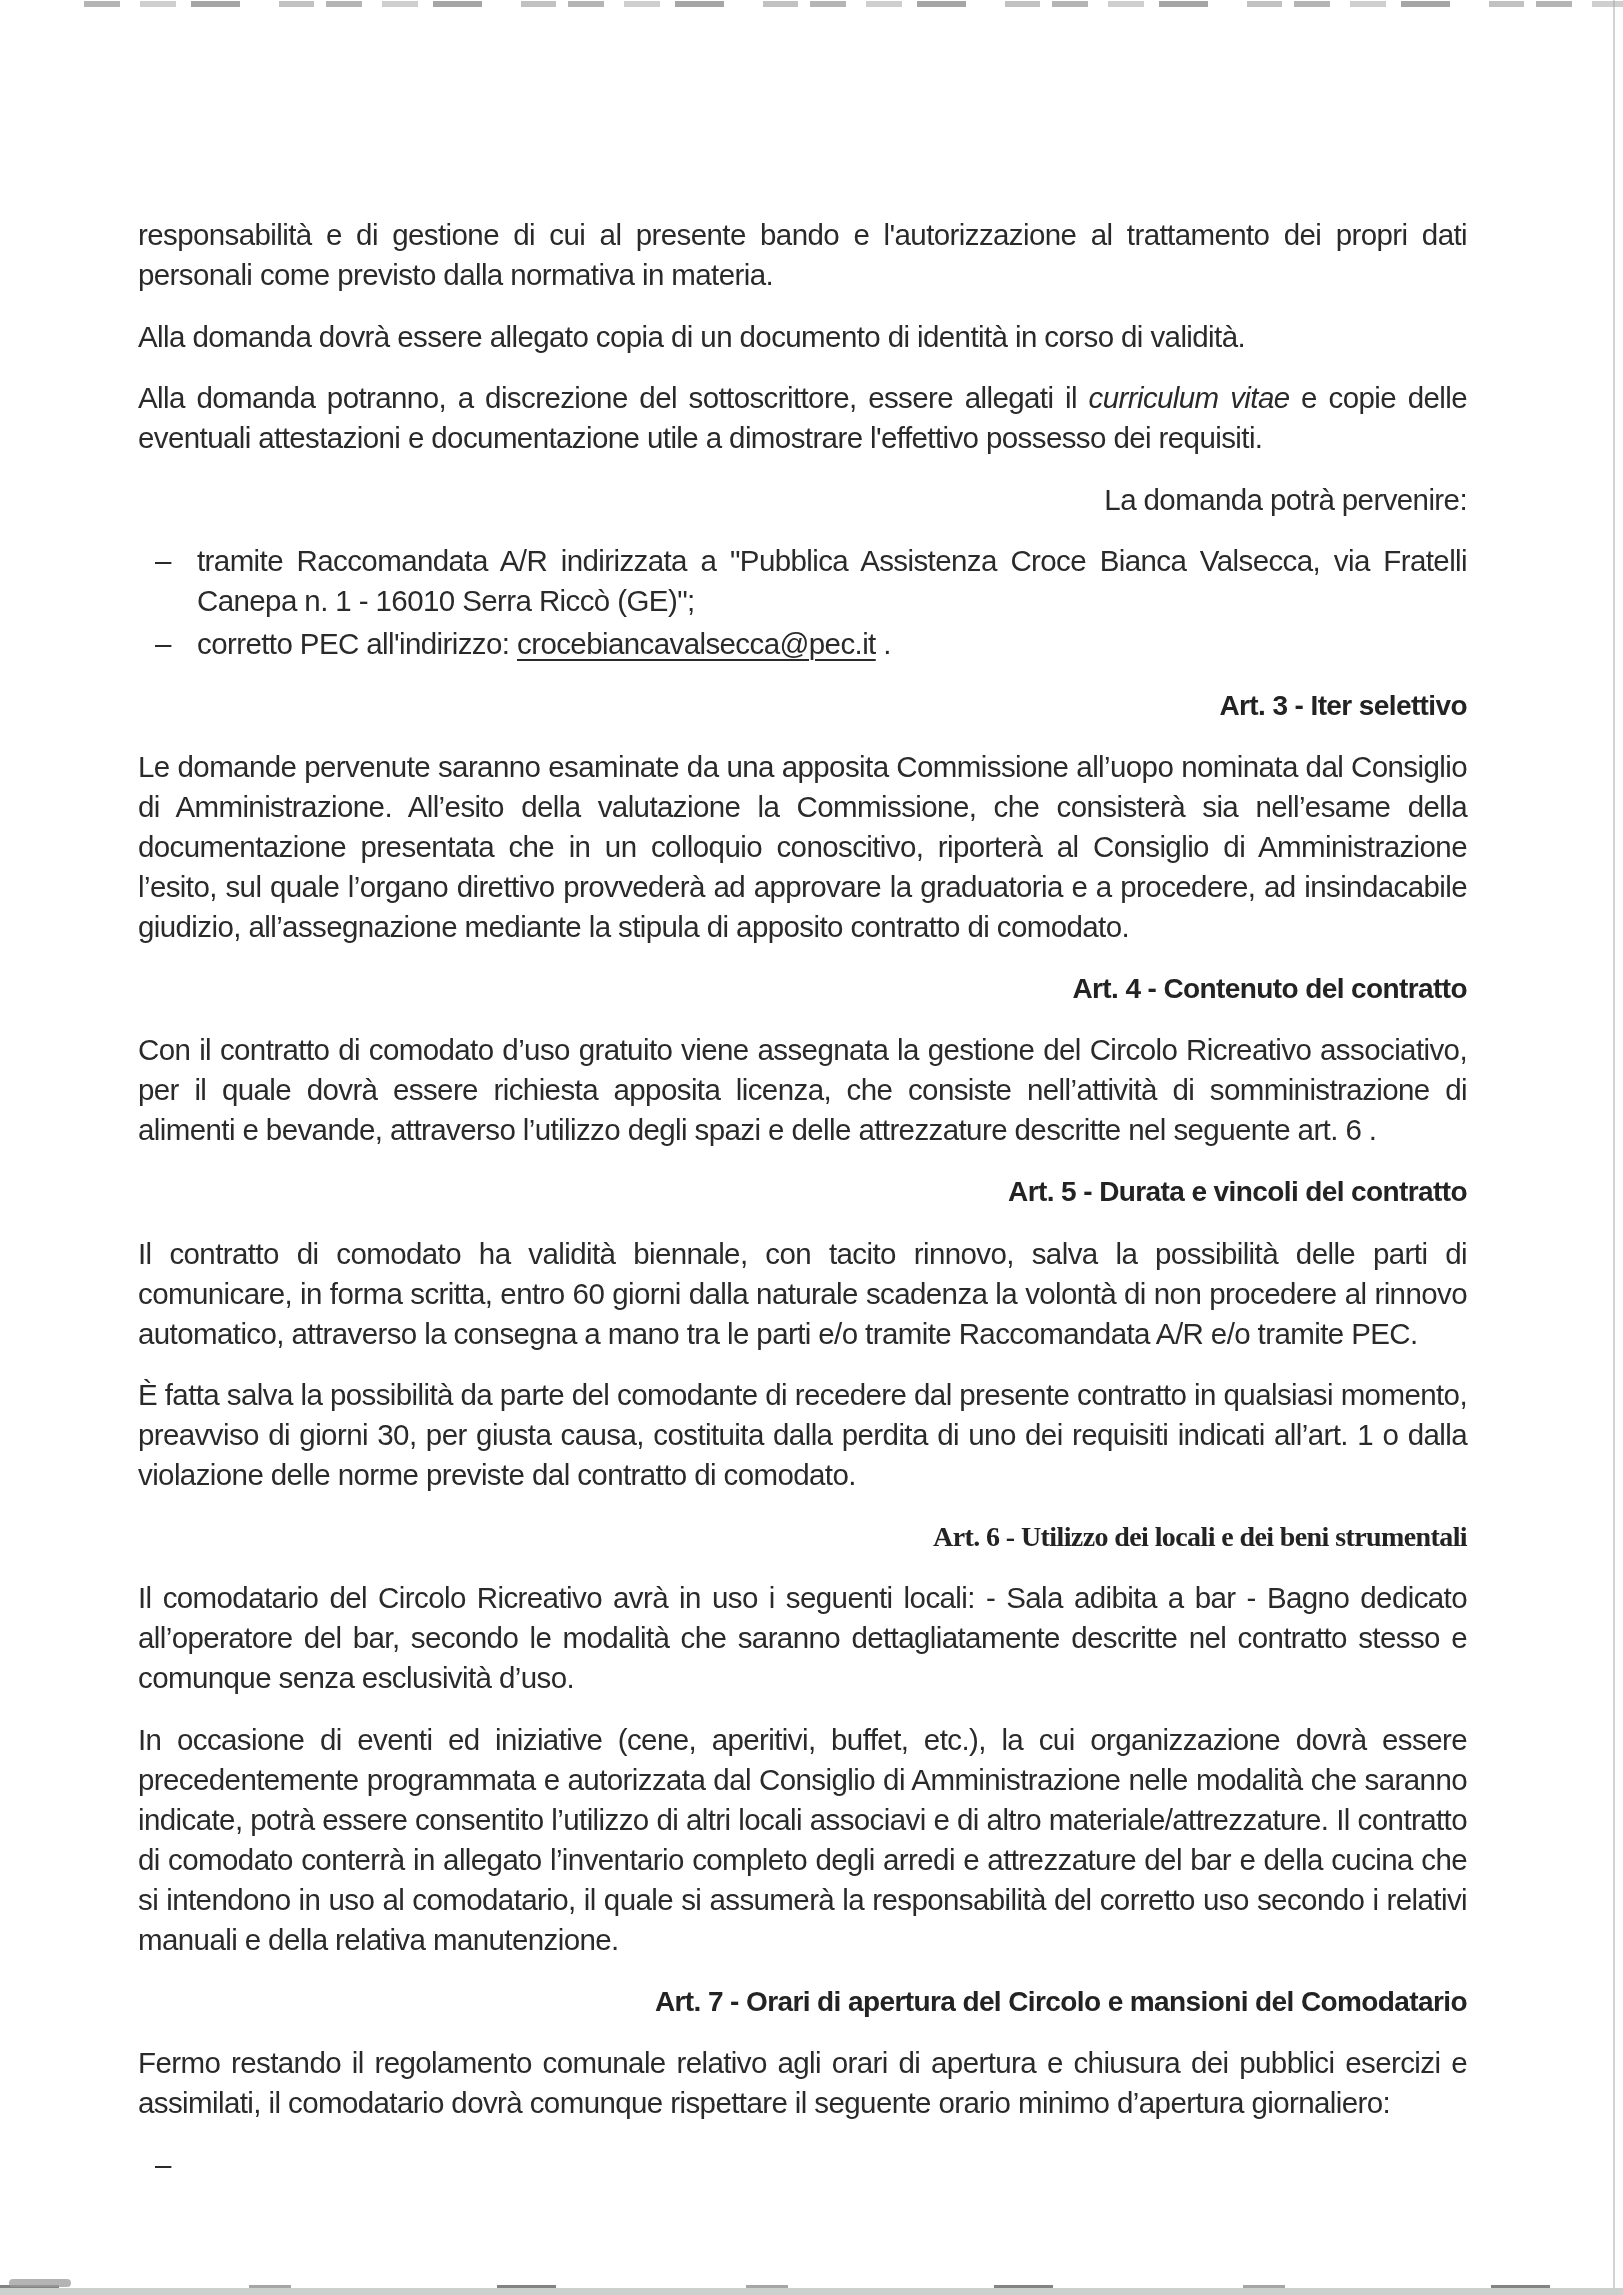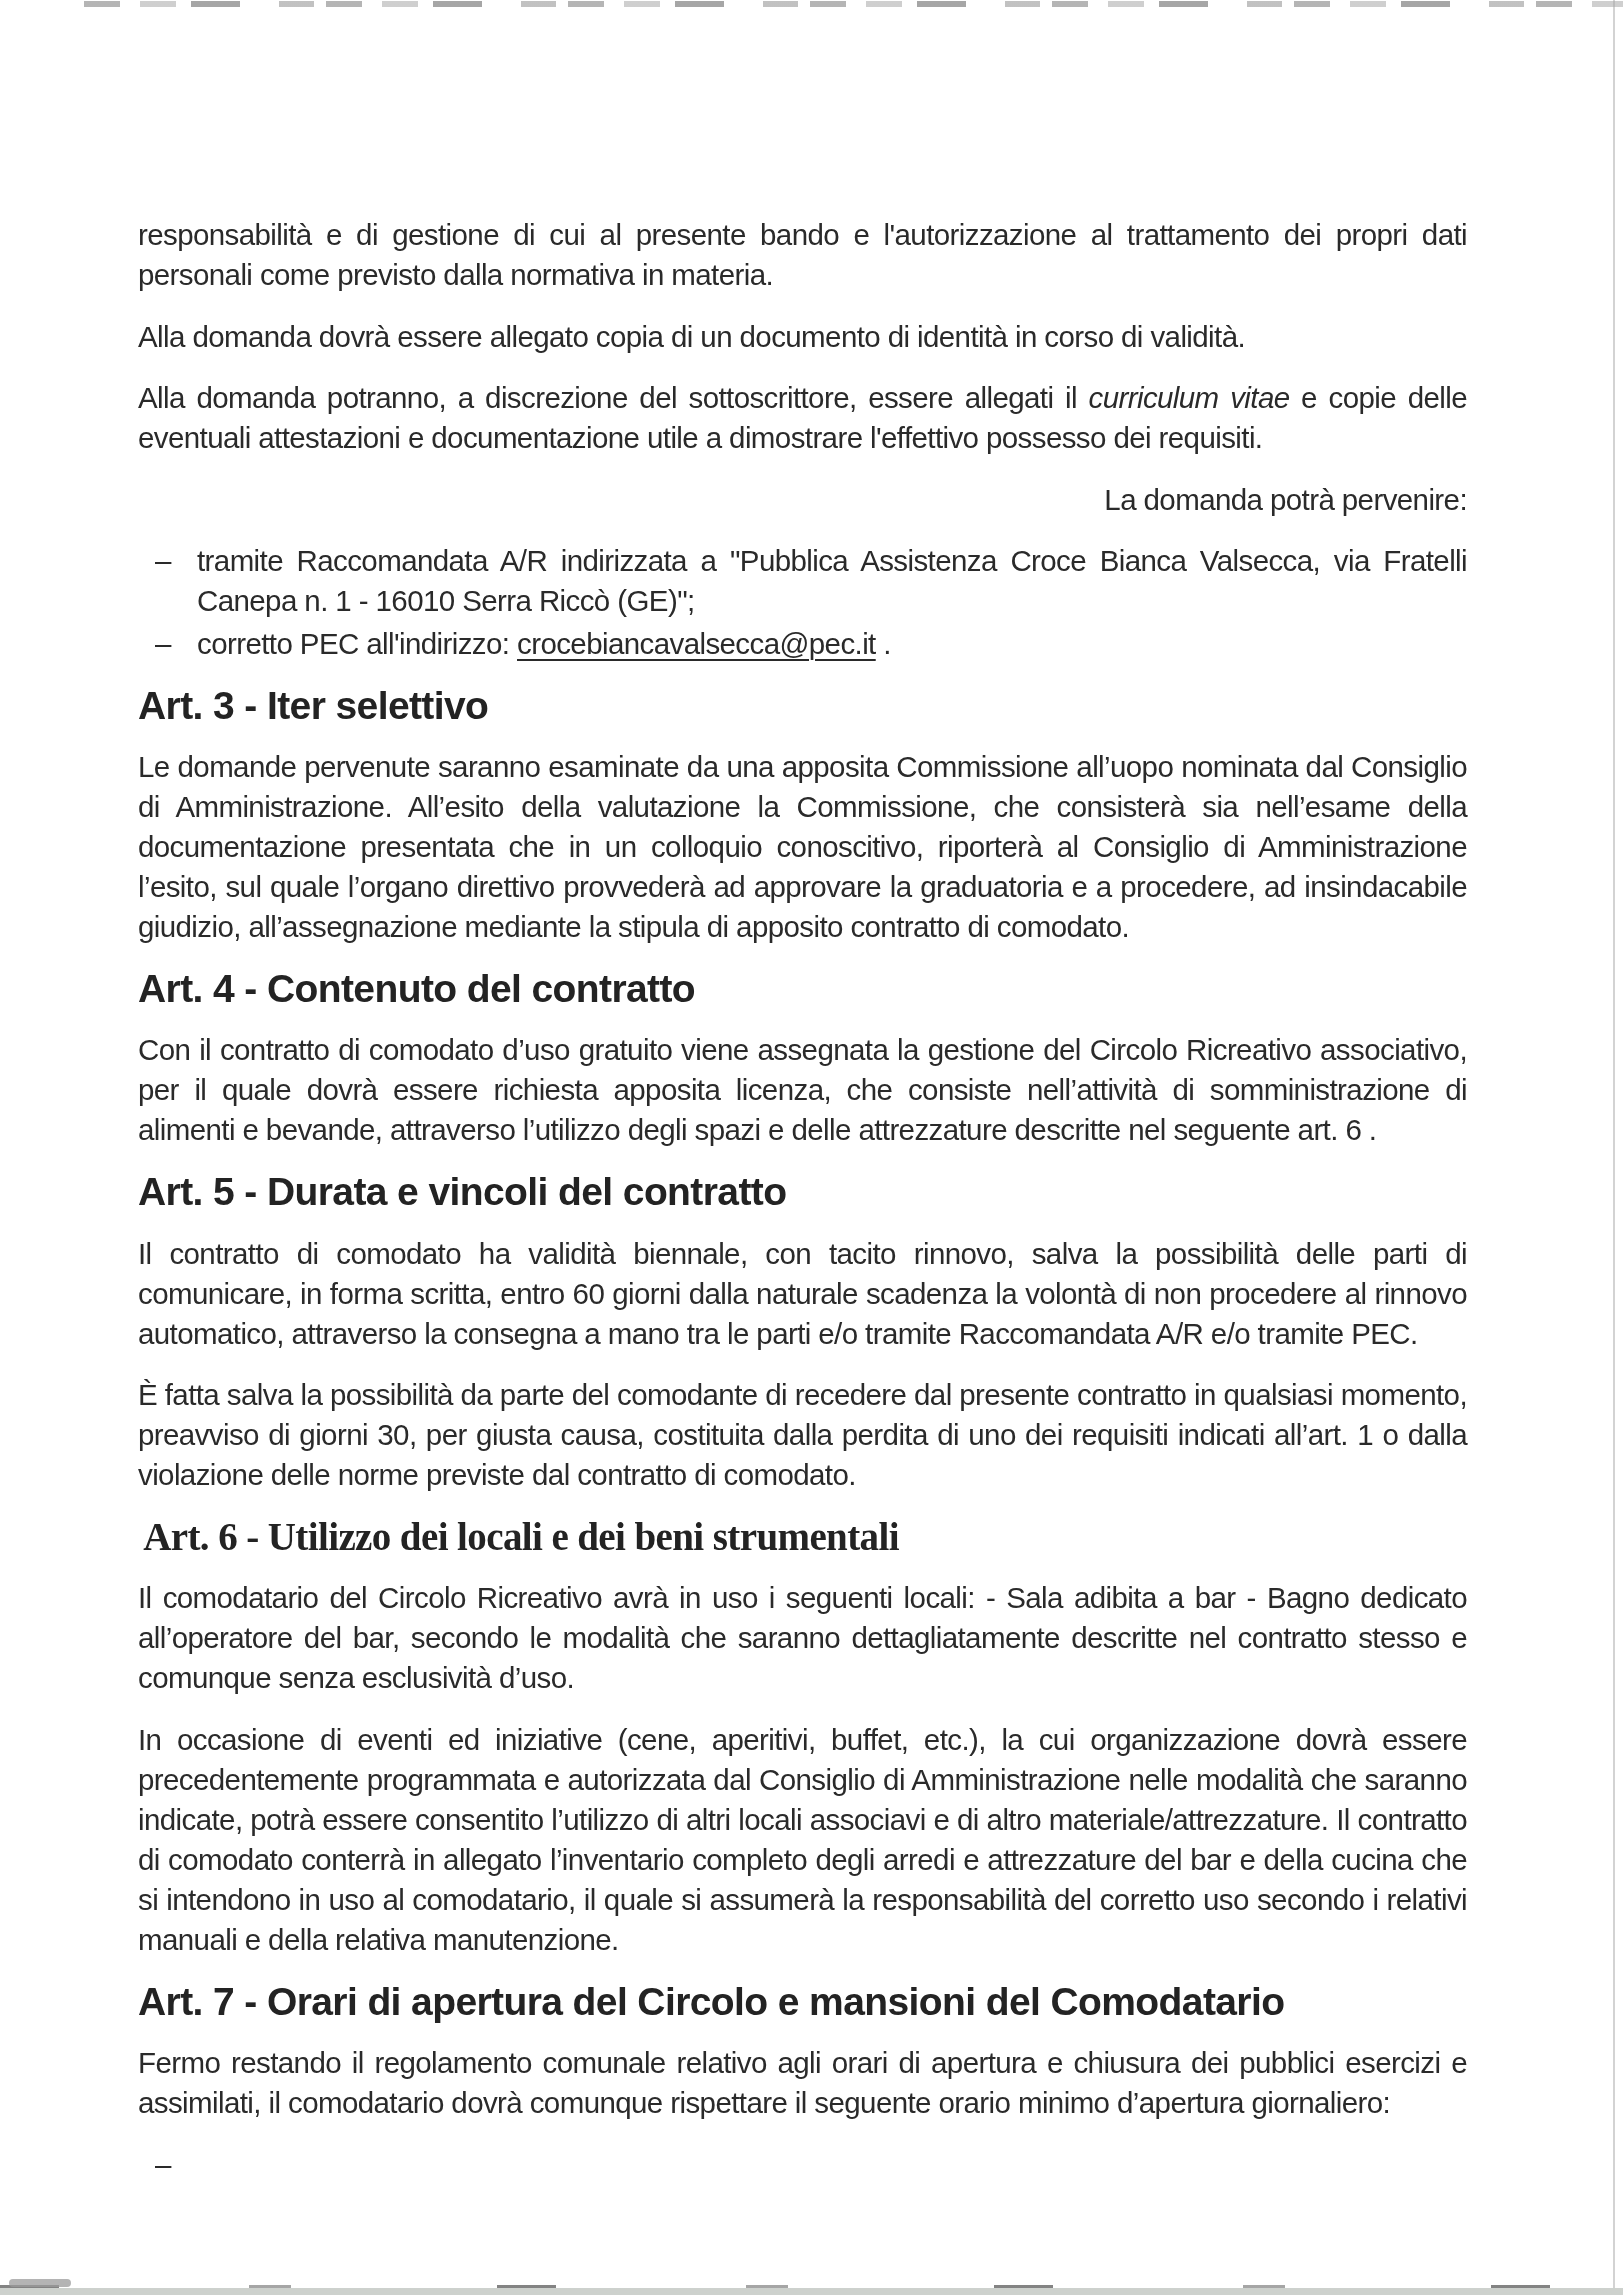--- a/index.html
+++ b/index.html
@@ -27,26 +27,26 @@
     text-align: justify;
     margin-top: 17px;
   }
   .content p {
     margin: 0 0 21.6px 0;
   }
   .content p.no-justify {
     text-align: right;
   }
   h2 {
-    font-size: 39px;
+    font-size: 28px;
     line-height: 40px;
     font-weight: bold;
     color: #232323;
     margin: 0 0 21.6px 0;
-    text-align: left;
+    text-align: right;
     letter-spacing: -0.6px;
   }
   h2.indented {
     padding-left: 5.2px;
     font-family: Liberation Serif, serif;
   }
   ul.dash-list {
     list-style: none;
     margin: 0 0 21.6px 0;
     padding: 0;

